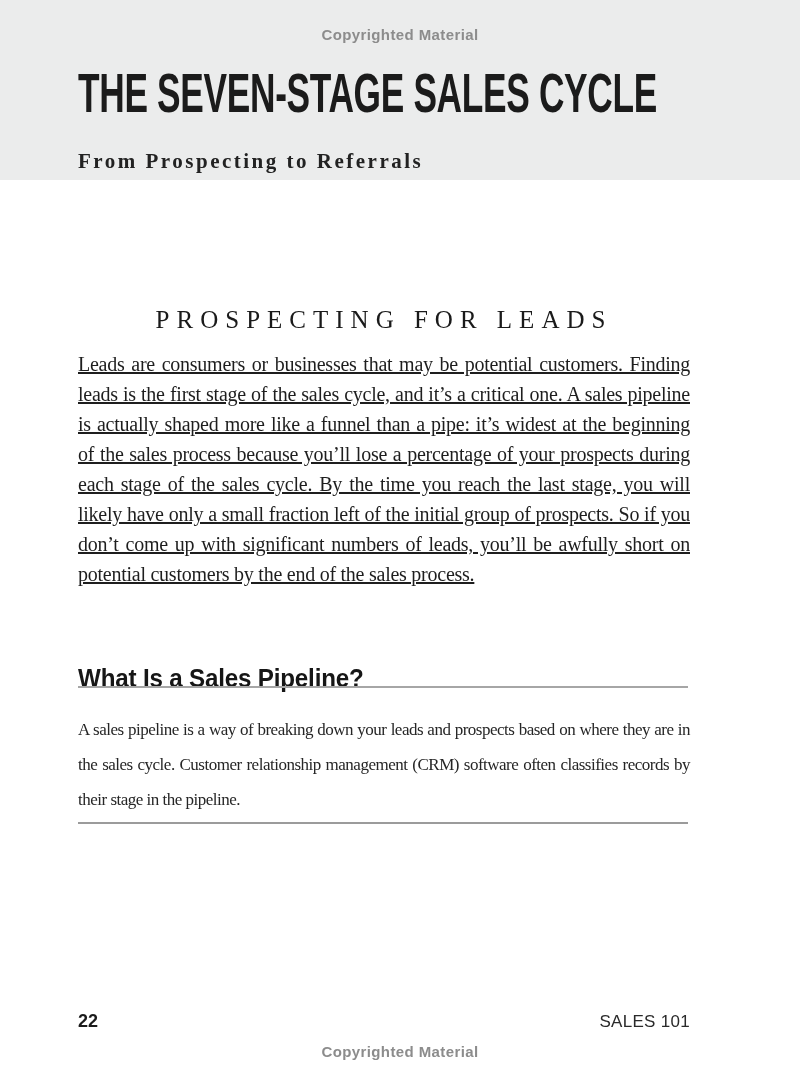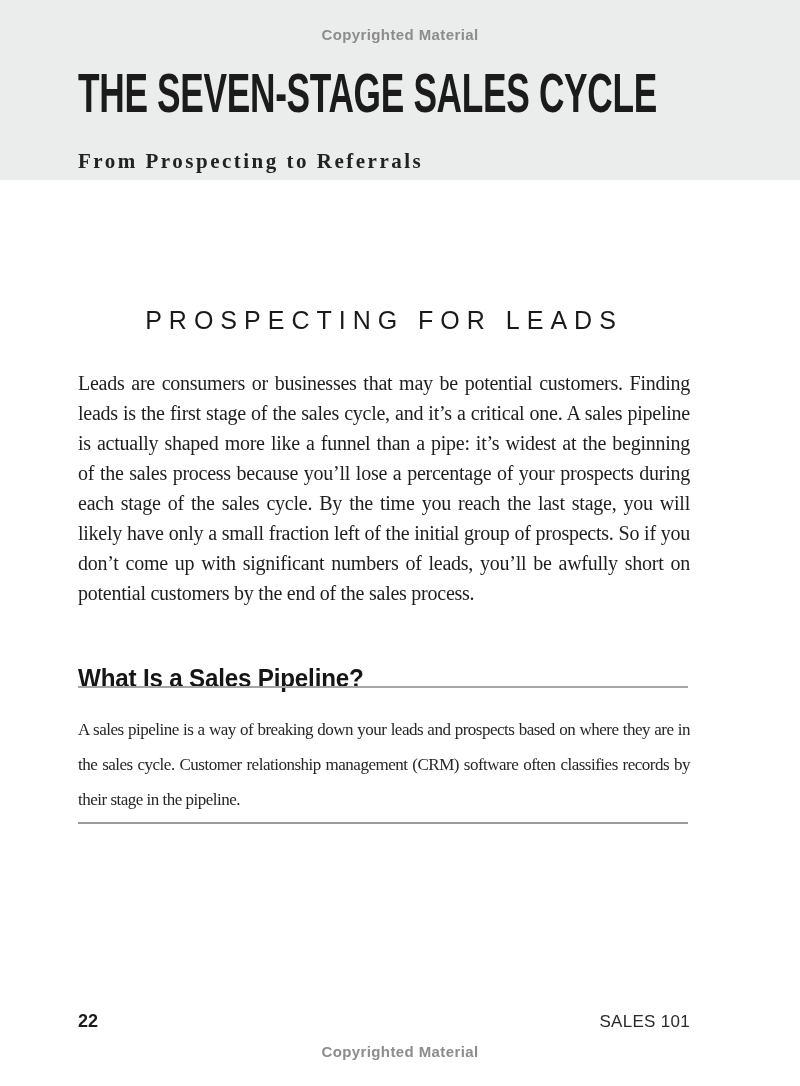--- a/index.html
+++ b/index.html
@@ -38,25 +38,25 @@
   }
   .column{position:absolute;left:78px;width:612px;}
   .body-para{
     font-family:"Liberation Serif",serif;
     font-size:20px;line-height:30px;letter-spacing:-.25px;
     color:#1e1e1e;text-align:justify;margin:0;
   }
   .intro-para{top:190px;}
   .section-heading{
     position:absolute;left:78px;top:306px;width:612px;
-    text-align:center;font-family:Liberation Sans, sans-serif;
+    text-align:center;font-family:Liberation Serif, serif;
     font-weight:400;font-size:25px;letter-spacing:7px;
     color:#1a1a1a;white-space:nowrap;font-stretch:condensed;
   }
-  .section-para{top:368px;}
+  .section-para{top:349px;text-decoration:underline;}
   .sidebar-heading{
     position:absolute;left:78px;top:663px;
     font-family:"Liberation Sans",sans-serif;font-weight:700;
     font-size:26px;letter-spacing:-.2px;color:#161616;
     white-space:nowrap;transform:scaleX(.93);transform-origin:left top;
     font-stretch:condensed;
   }
   .sidebar-heading-rule{
     position:absolute;left:78px;top:686px;width:610px;height:2px;
     background:#a6a6a6;

